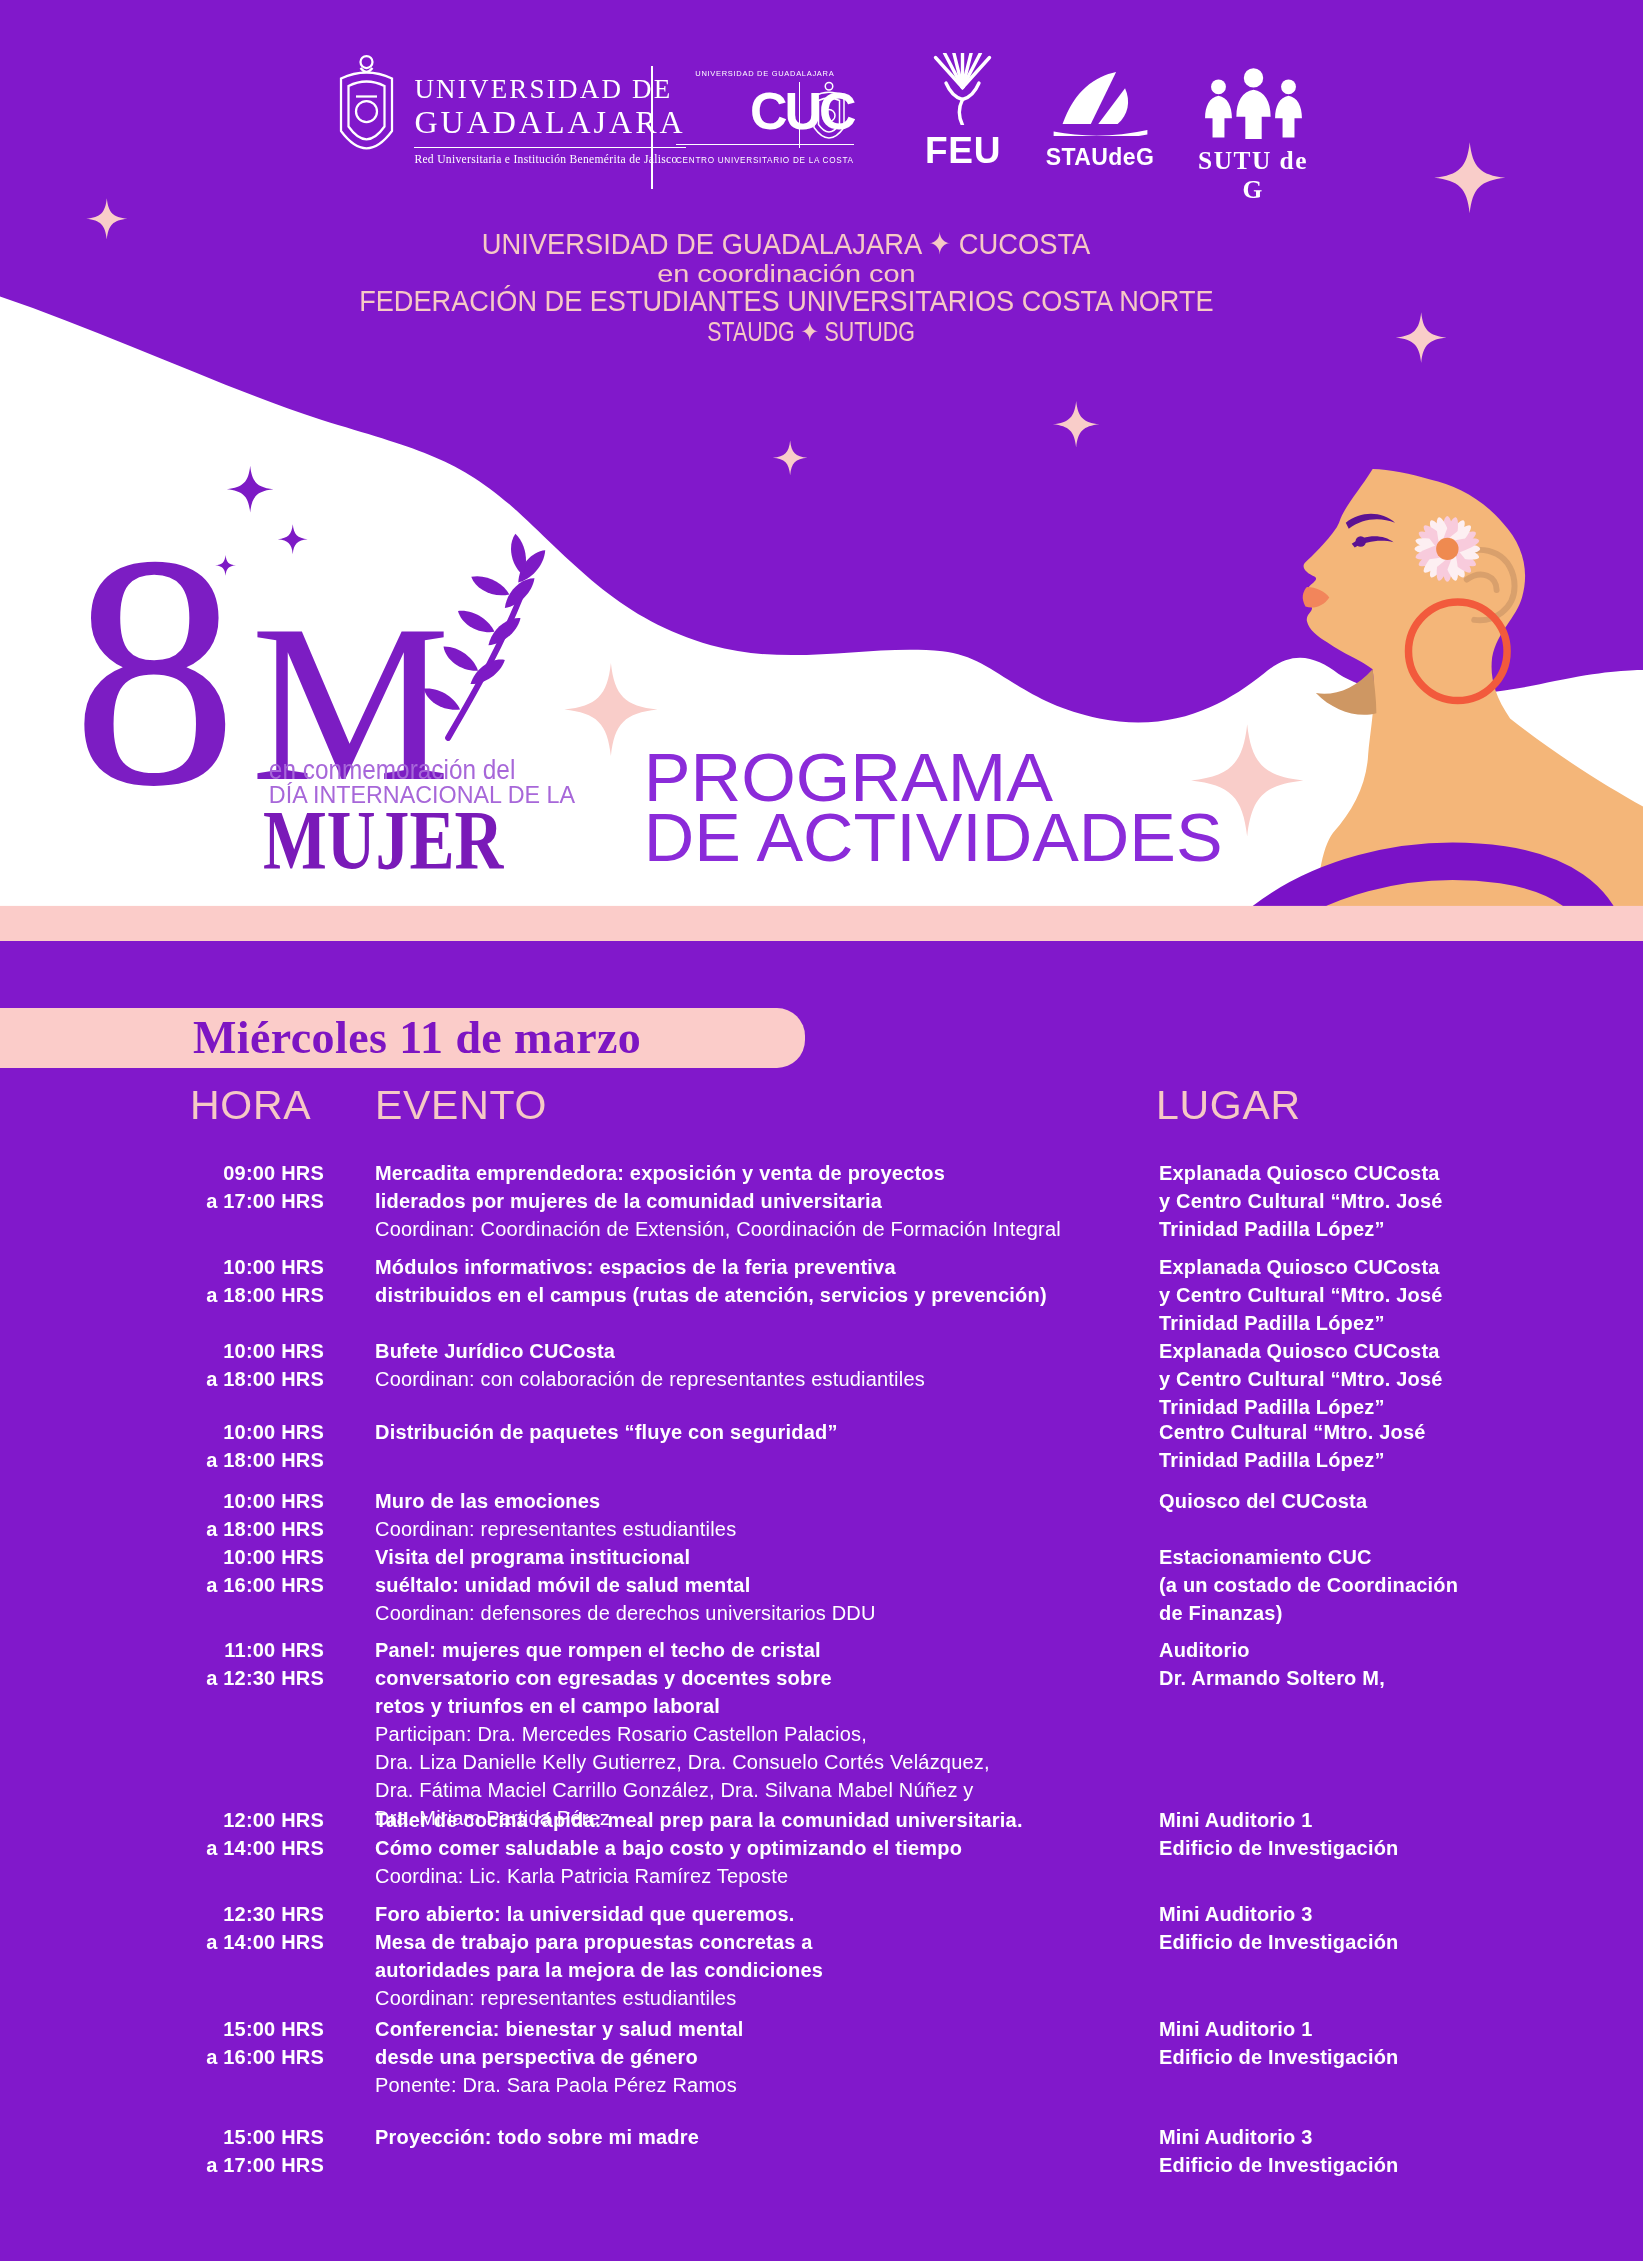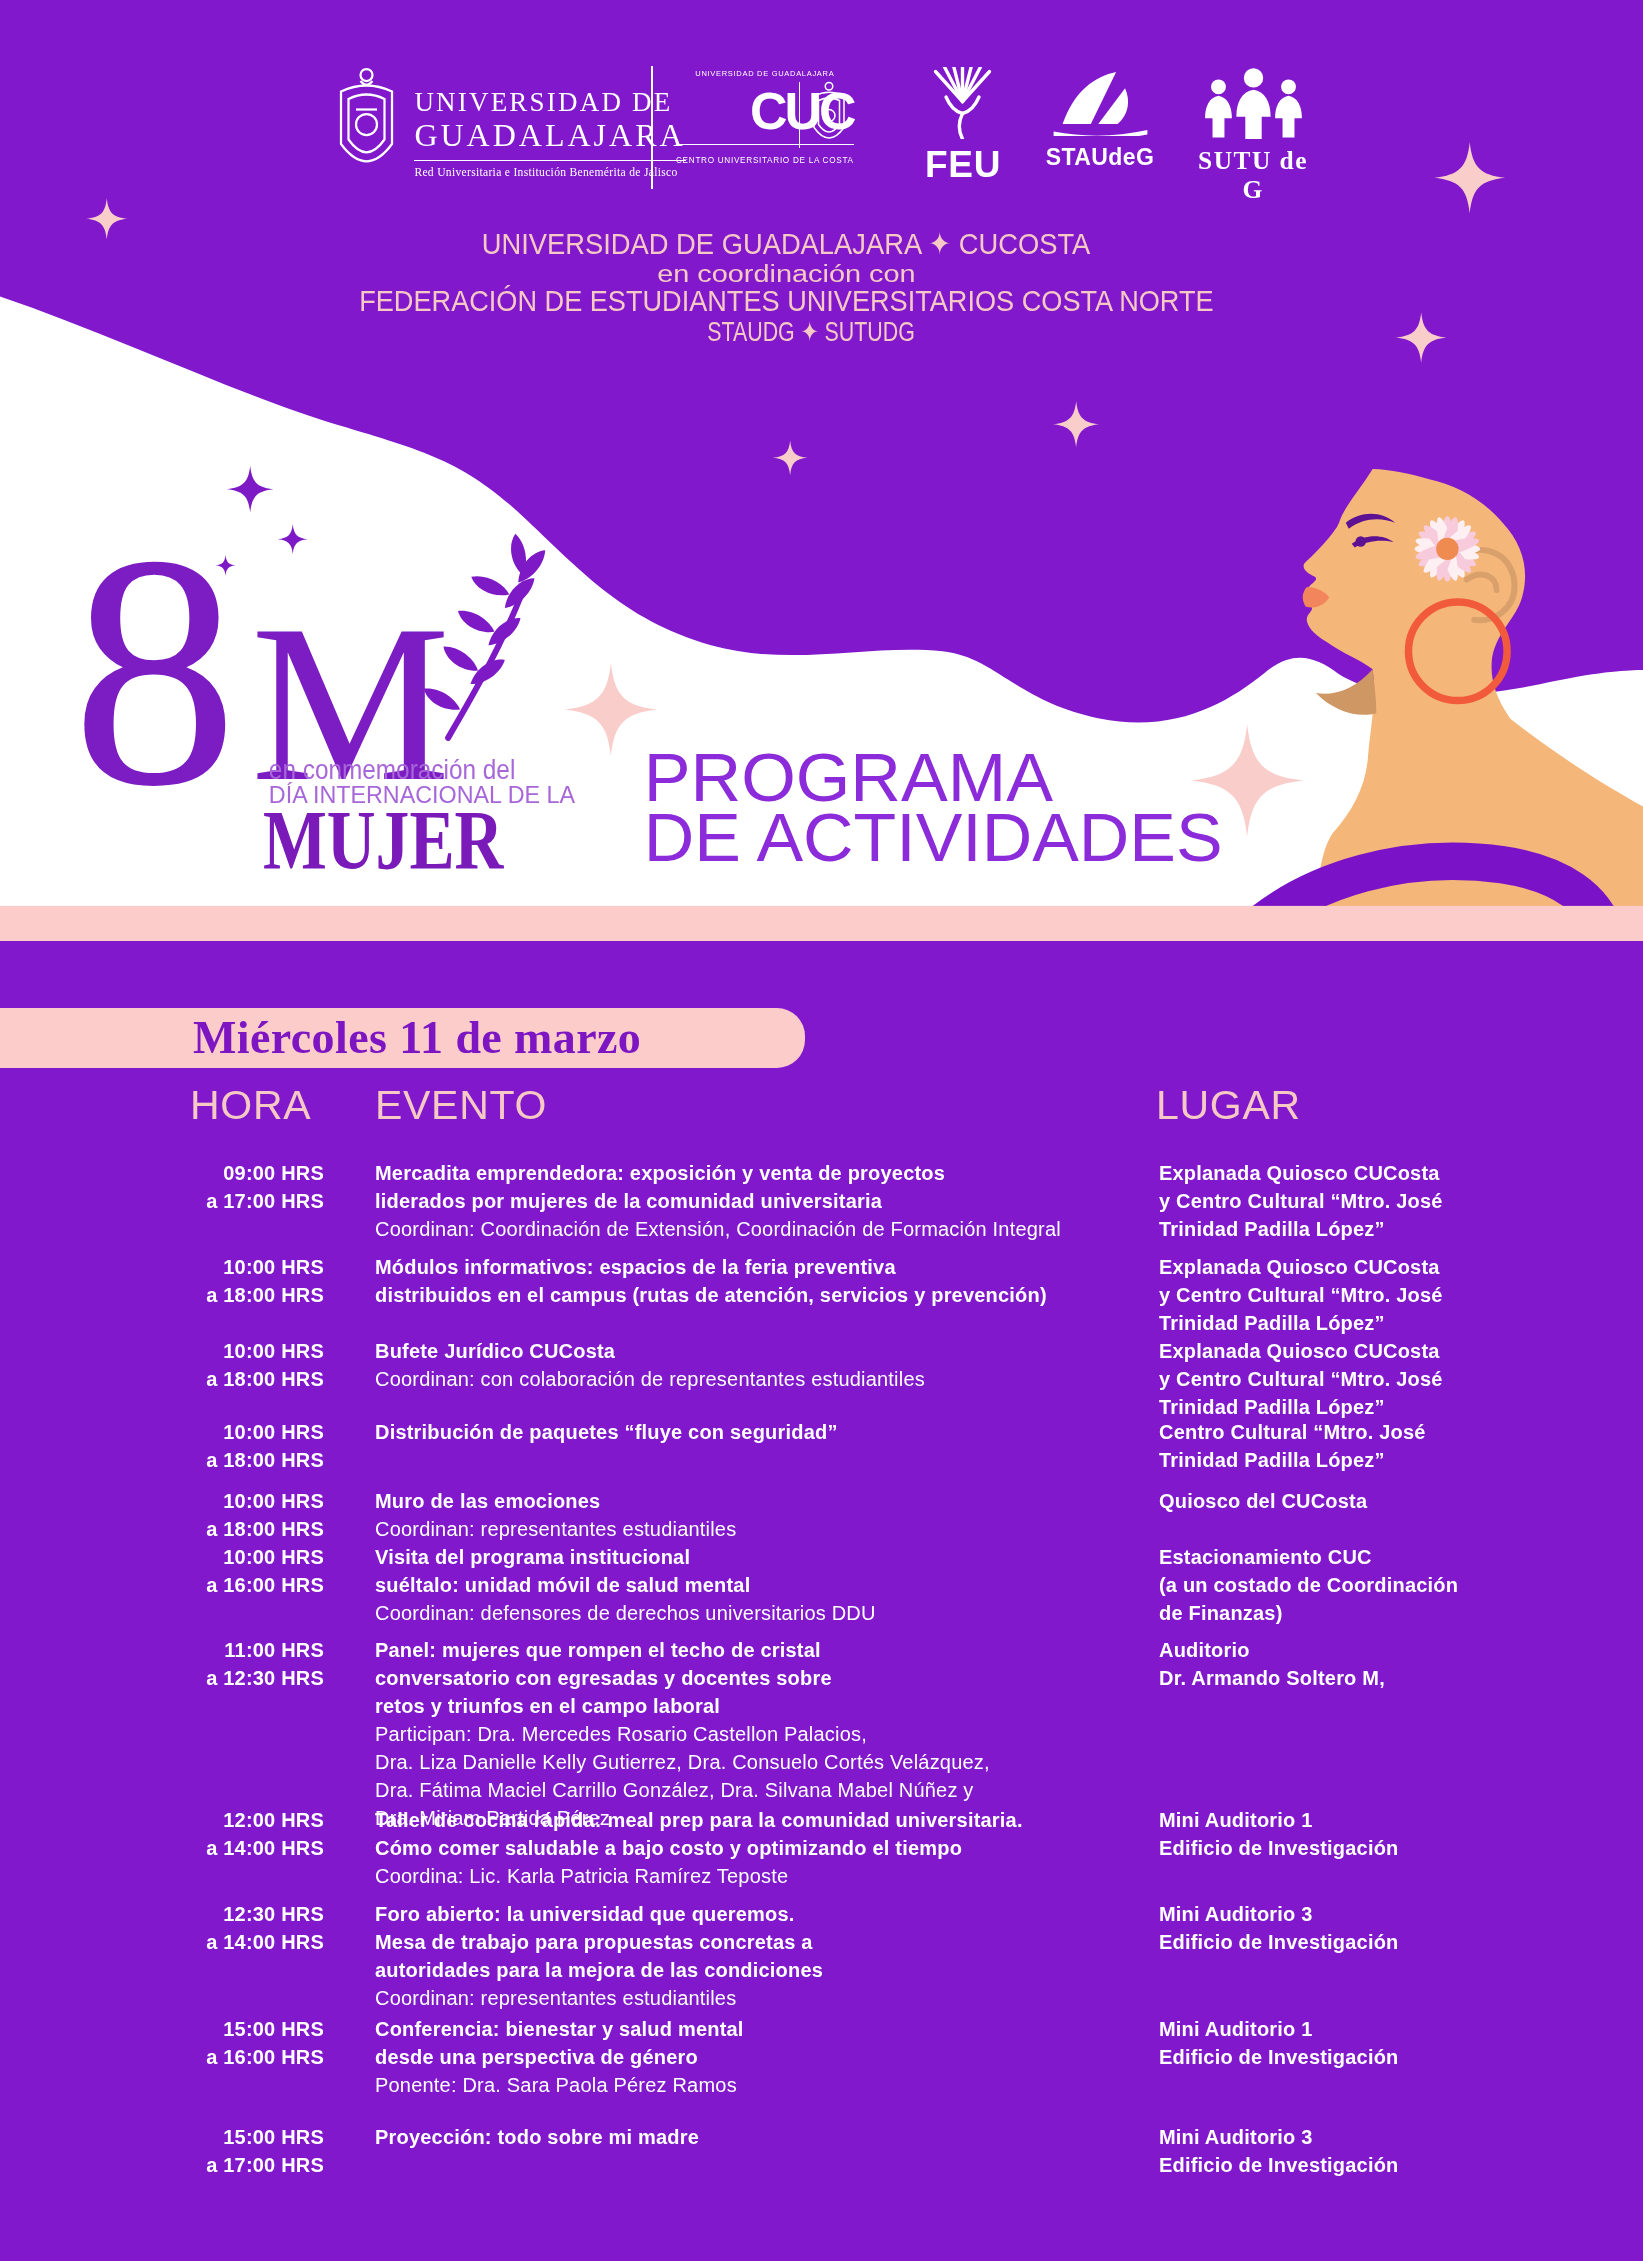--- a/index.html
+++ b/index.html
@@ -7,33 +7,33 @@
   .poster{
     position:relative;
     width:1643px;height:2261px;
     background:#8118CB;
     overflow:hidden;
   }
   .hero-svg{position:absolute;left:0;top:0;}
   
   .logobar{position:absolute;left:0;top:0;width:1643px;height:217px;color:#fff;}
   .logobar *{color:#fff;}
-  .udeg-logo{position:absolute;left:332px;top:66px;display:flex;}
+  .udeg-logo{position:absolute;left:332px;top:53px;display:flex;}
   .udeg-text{margin-left:13.4px;padding-top:21px;}
   .udeg-l1{font-family:"Liberation Serif",serif;font-size:27px;letter-spacing:2.2px;line-height:30px;}
   .udeg-l2{font-family:"Liberation Serif",serif;font-size:32px;letter-spacing:3px;line-height:37px;}
   .udeg-tag{font-family:"Liberation Serif",serif;font-size:11.6px;letter-spacing:0.3px;border-top:1.5px solid #fff;margin-top:6px;padding-top:4.5px;white-space:nowrap;}
   .logo-divider{position:absolute;left:651px;top:66px;width:1.5px;height:123px;background:#fff;}
   .cuc-logo{position:absolute;left:676px;top:69px;text-align:center;}
   .cuc-top{font-size:7.5px;letter-spacing:0.7px;white-space:nowrap;}
   .cuc-acronym{font-size:52px;font-weight:700;letter-spacing:-3px;line-height:66px;text-align:right;}
   .cuc-bottom{font-size:8.2px;letter-spacing:0.7px;white-space:nowrap;border-top:1.1px solid #fff;padding-top:11px;}
   .cuc-minicrest{position:absolute;left:808px;top:81px;}
   .cuc-minidivider{position:absolute;left:799px;top:82px;width:1.1px;height:66px;background:#fff;}
-  .feu-logo{position:absolute;left:925px;top:67px;text-align:center;width:75px;}
+  .feu-logo{position:absolute;left:925px;top:53px;text-align:center;width:75px;}
   .feu-label{font-size:37px;font-weight:700;letter-spacing:0.7px;margin-top:1.5px;}
   .staudeg-logo{position:absolute;left:1040px;top:72px;text-align:center;width:120px;}
   .staudeg-label{font-size:23px;font-weight:700;letter-spacing:0.4px;margin-top:4.5px;}
   .sutudeg-logo{position:absolute;left:1186px;top:66px;text-align:center;width:134px;}
   .sutudeg-label{font-family:"Liberation Serif",serif;font-size:25.4px;font-weight:700;letter-spacing:1.5px;margin-top:4px;}
   
   .date-banner{
     position:absolute;left:0;top:1008px;width:805px;height:60px;
     background:#FBCCC9;border-radius:0 28px 28px 0;
   }

